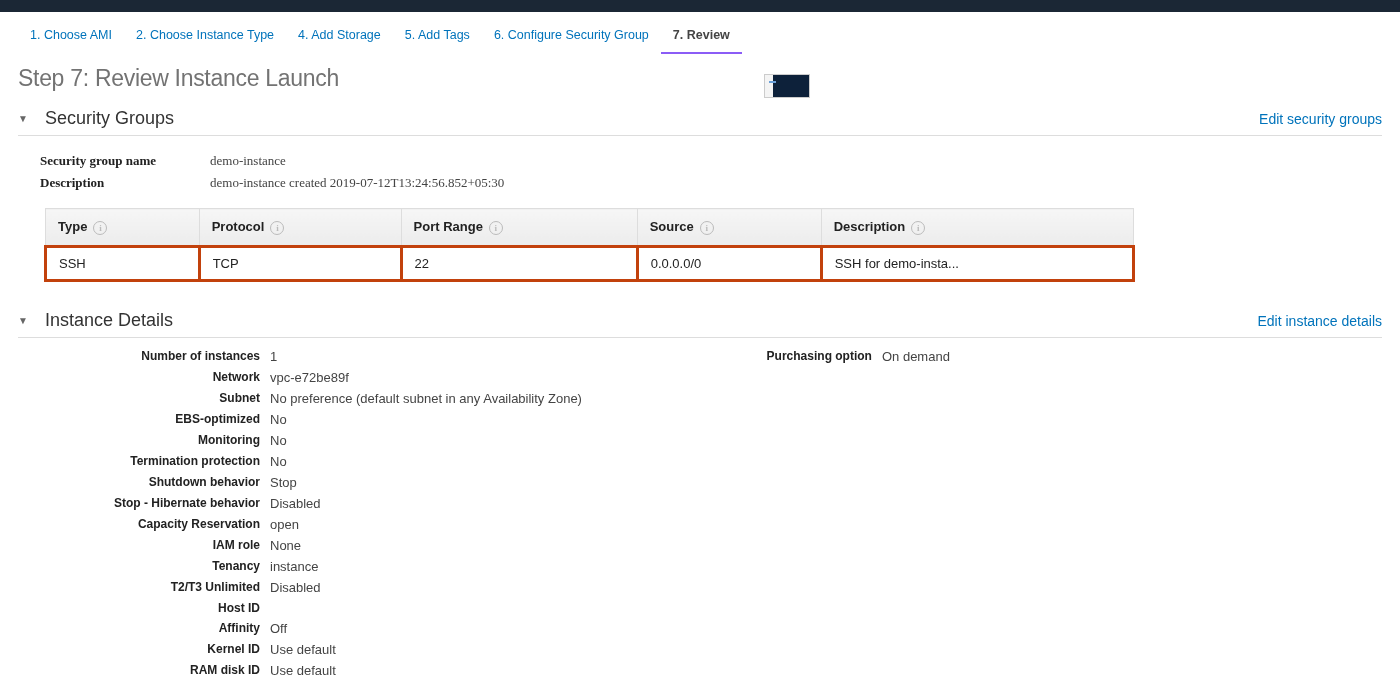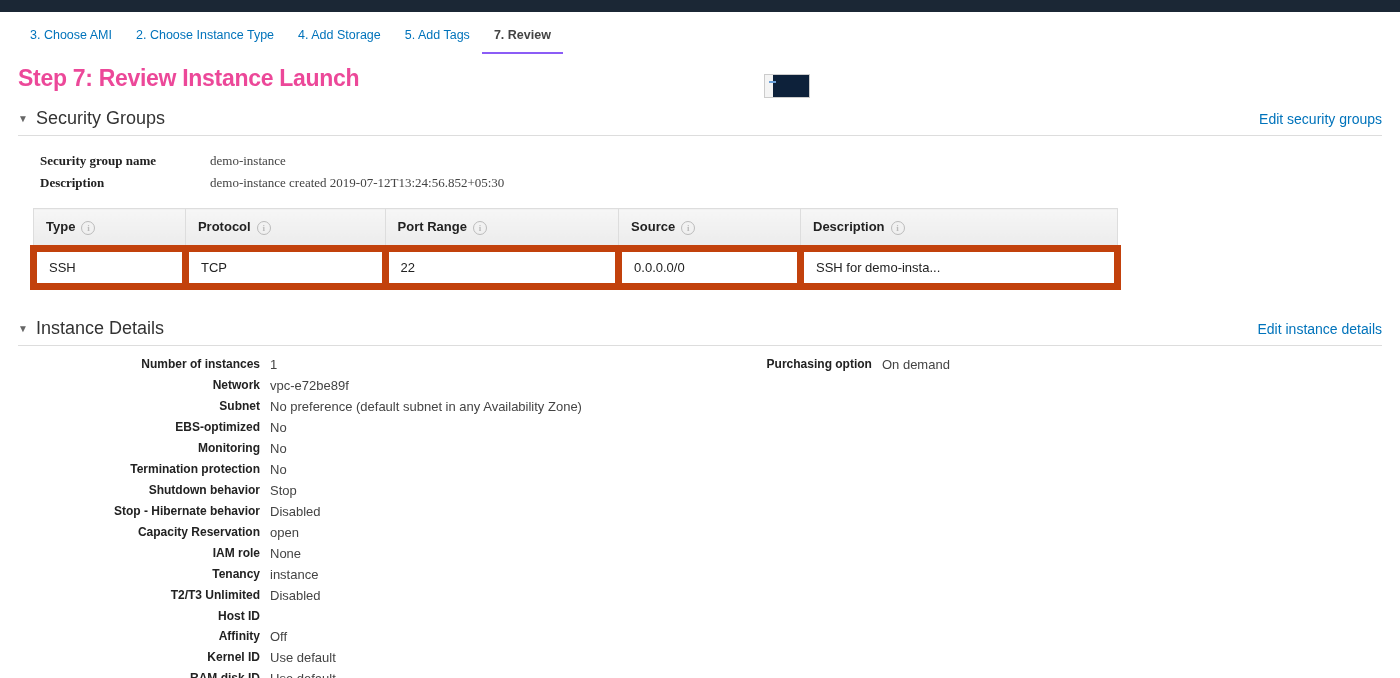--- a/index.html
+++ b/index.html
@@ -1,58 +1,59 @@
 <!DOCTYPE html>
 <html><head>
 <meta charset="utf-8">
 <style>
   * { box-sizing: border-box; margin:0; padding:0; }
   body { font-family: "Helvetica Neue", Arial, sans-serif; font-size:13px; color:#222; background:#fff; width:1400px;}
   .header-bar { background:#1b2735; height:12px; width:100%; }
   .wizard-steps { display:flex; gap:0; padding:10px 18px 0 18px; border-bottom:1px solid transparent;}
   .wizard-step { color:#0073bb; padding:6px 12px 10px 12px; cursor:pointer; font-size:12.5px; border-bottom:2px solid transparent;}
   .wizard-step.active { color:#444; font-weight:bold; border-bottom:2px solid #8b5cf6; }
-  .page-title { font-size:23px; font-weight:700; color:#ec4899; padding:10px 18px 6px 18px; letter-spacing:-0.3px;}
+  .page-title { font-size:23px; font-weight:400; color:#737373; padding:10px 18px 6px 18px; letter-spacing:-0.3px;}
 
   .section { padding:4px 18px; }
   .section-header { display:flex; align-items:center; justify-content:space-between; border-bottom:1px solid #ddd; padding:6px 0;}
-  .section-header .left { display:flex; align-items:center; gap:6px; font-size:18px; color:#333; font-weight:300;}
+  .section-header .left { display:flex; align-items:center; gap:15px; font-size:18px; color:#333; font-weight:300;}
   .caret { cursor:pointer; font-size:10px; color:#666; display:inline-block; width:12px; }
   .caret.expanded::before { content:"▼"; }
   .edit-link { color:#0073bb; font-size:14px; cursor:pointer;}
 
   .kv-pair { display:flex; padding:3px 0;}
   .kv-label { font-weight:bold; text-align:right; padding-right:10px; }
   .kv-value { color:#444;}
 
-  .sg-table { width:80%; border-collapse:collapse; margin:8px 0 14px 12px;}
+  .sg-table { width:80%; border-collapse:collapse; margin:8px 0 14px 26px;}
   .sg-table th { background:linear-gradient(#f6f6f6,#ececec); font-weight:bold; text-align:left; padding:10px 12px; border:1px solid #ddd; font-size:13px;}
-  .sg-table td { padding:8px 12px; border:7px solid #c2410c; font-size:13px;}
+  .sg-table td { padding:8px 12px; border:3px solid #c2410c; font-size:13px;}
   .info-icon { display:inline-flex; align-items:center; justify-content:center; width:14px; height:14px; border-radius:50%; border:1px solid #bbb; color:#bbb; font-size:9px; margin-left:6px; font-style:normal; font-family:Georgia,serif;}
   .info-icon::before{content:"i";}
 
   .details-columns{ display:flex; gap:60px; padding:8px 0 10px 22px;}
   .details-col{ }
   .details-col .kv-label{ width:230px; font-size:12px; }
   .details-col .kv-value{ font-size:13px; }
   .details-col2 .kv-label{ width:120px; }
 
   .thumb { position:absolute; right:590px; top:74px; width:46px; height:24px; background:linear-gradient(90deg,#f4f4f4 18%,#0d213a 18%); border:1px solid #ccc; box-shadow:0 0 0 2px #fff;}
   .thumb::before{content:"";position:absolute; top:6px; left:4px; width:7px; height:2px; background:#6aa0d8;}
 </style>
 </head>
 <body>
 
 <div class="header-bar"></div>
 
 <div class="wizard-steps" id="wizard-steps">
-    <div class="wizard-step">3. Choose AMI</div>
+    <div class="wizard-step">1. Choose AMI</div>
     <div class="wizard-step">2. Choose Instance Type</div>
     <div class="wizard-step">4. Add Storage</div>
     <div class="wizard-step">5. Add Tags</div>
+    <div class="wizard-step">6. Configure Security Group</div>
     <div class="wizard-step active">7. Review</div>
   </div>
 
 <div class="page-title">Step 7: Review Instance Launch</div>
 
 <div class="thumb"></div>
 
 <div class="section">
   <div class="section-header">
     <div class="left">

